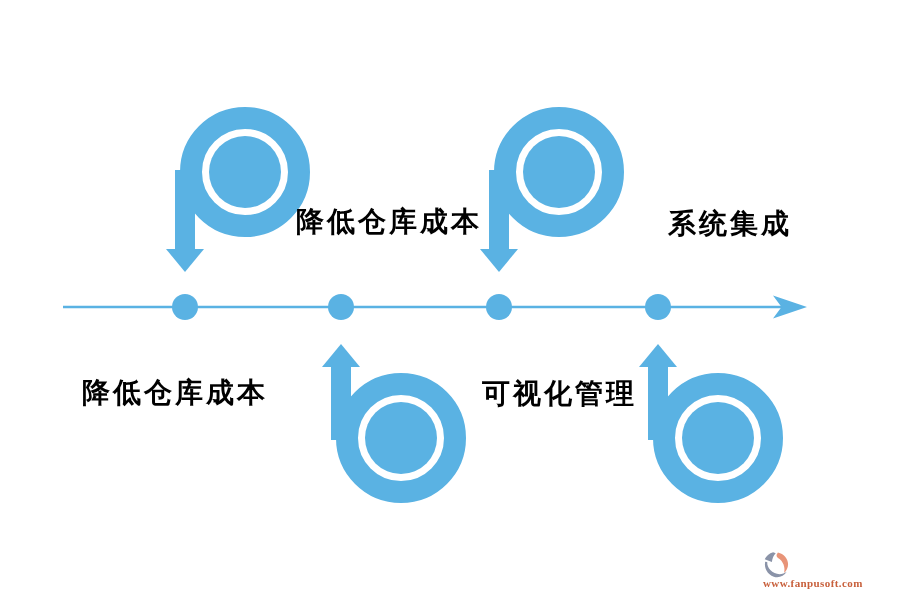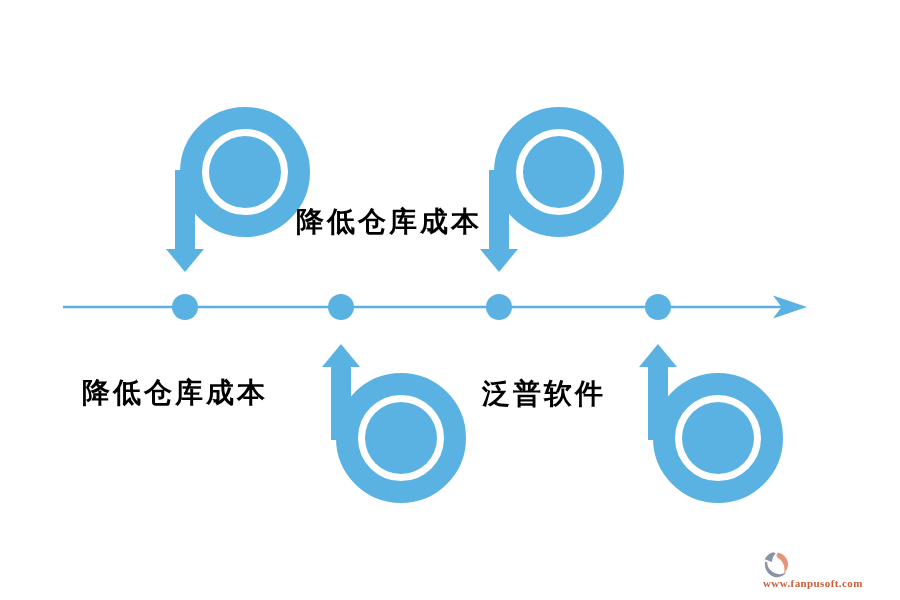--- a/index.html
+++ b/index.html
@@ -83,24 +83,25 @@
       <path class="blue-fill" d="M807,307 L773,295.5 L781.5,307 L773,318.5 Z"></path>
       <circle class="blue-fill" cx="185" cy="307" r="13"></circle>
       <circle class="blue-fill" cx="341" cy="307" r="13"></circle>
       <circle class="blue-fill" cx="499" cy="307" r="13"></circle>
       <circle class="blue-fill" cx="658" cy="307" r="13"></circle>
     </g>
   </svg>
 
   <div class="step-label" style="left:296px;top:208px">降低仓库成本</div>
 
+  <div class="step-label" style="left:668px;top:210px">系统集成</div>
 
   <div class="step-label" style="left:82px;top:379px">降低仓库成本</div>
 
-  <div class="step-label" style="left:482px;top:380px">泛普软件</div>
+  <div class="step-label" style="left:482px;top:380px">可视化管理</div>
 
   <div class="watermark">
     <svg class="wm-logo" width="27" height="28" viewBox="0 0 28 29">
       <path fill="var(--logo_gray)" d="M10.5,1.2 C6.5,2.2 3.2,5 1.8,8.6 L9.2,11.4 C9.6,7.6 11,4.4 13.2,2.2 Z"></path>
       <path fill="var(--logo_orange)" d="M15.5,1.5 C21.5,2.8 26,8 26,13.8 C26,17.4 24.4,20.6 21.8,22.8 C23.4,17 21,10.4 15.6,7.2 C14.4,6.4 13.8,5 14.2,3.6 Z"></path>
       <path fill="var(--logo_gray)" d="M2.2,11.2 C1,17.8 4.6,24.6 11.2,26.6 C16.4,28.2 21.8,26 24.6,21.6 C19.4,25.4 12,24.6 7.6,19.8 C5.4,17.4 4.2,14.4 4.4,11.4 Z"></path>
     </svg>
     <div class="wm-url">www.fanpusoft.com</div>
   </div>
 

